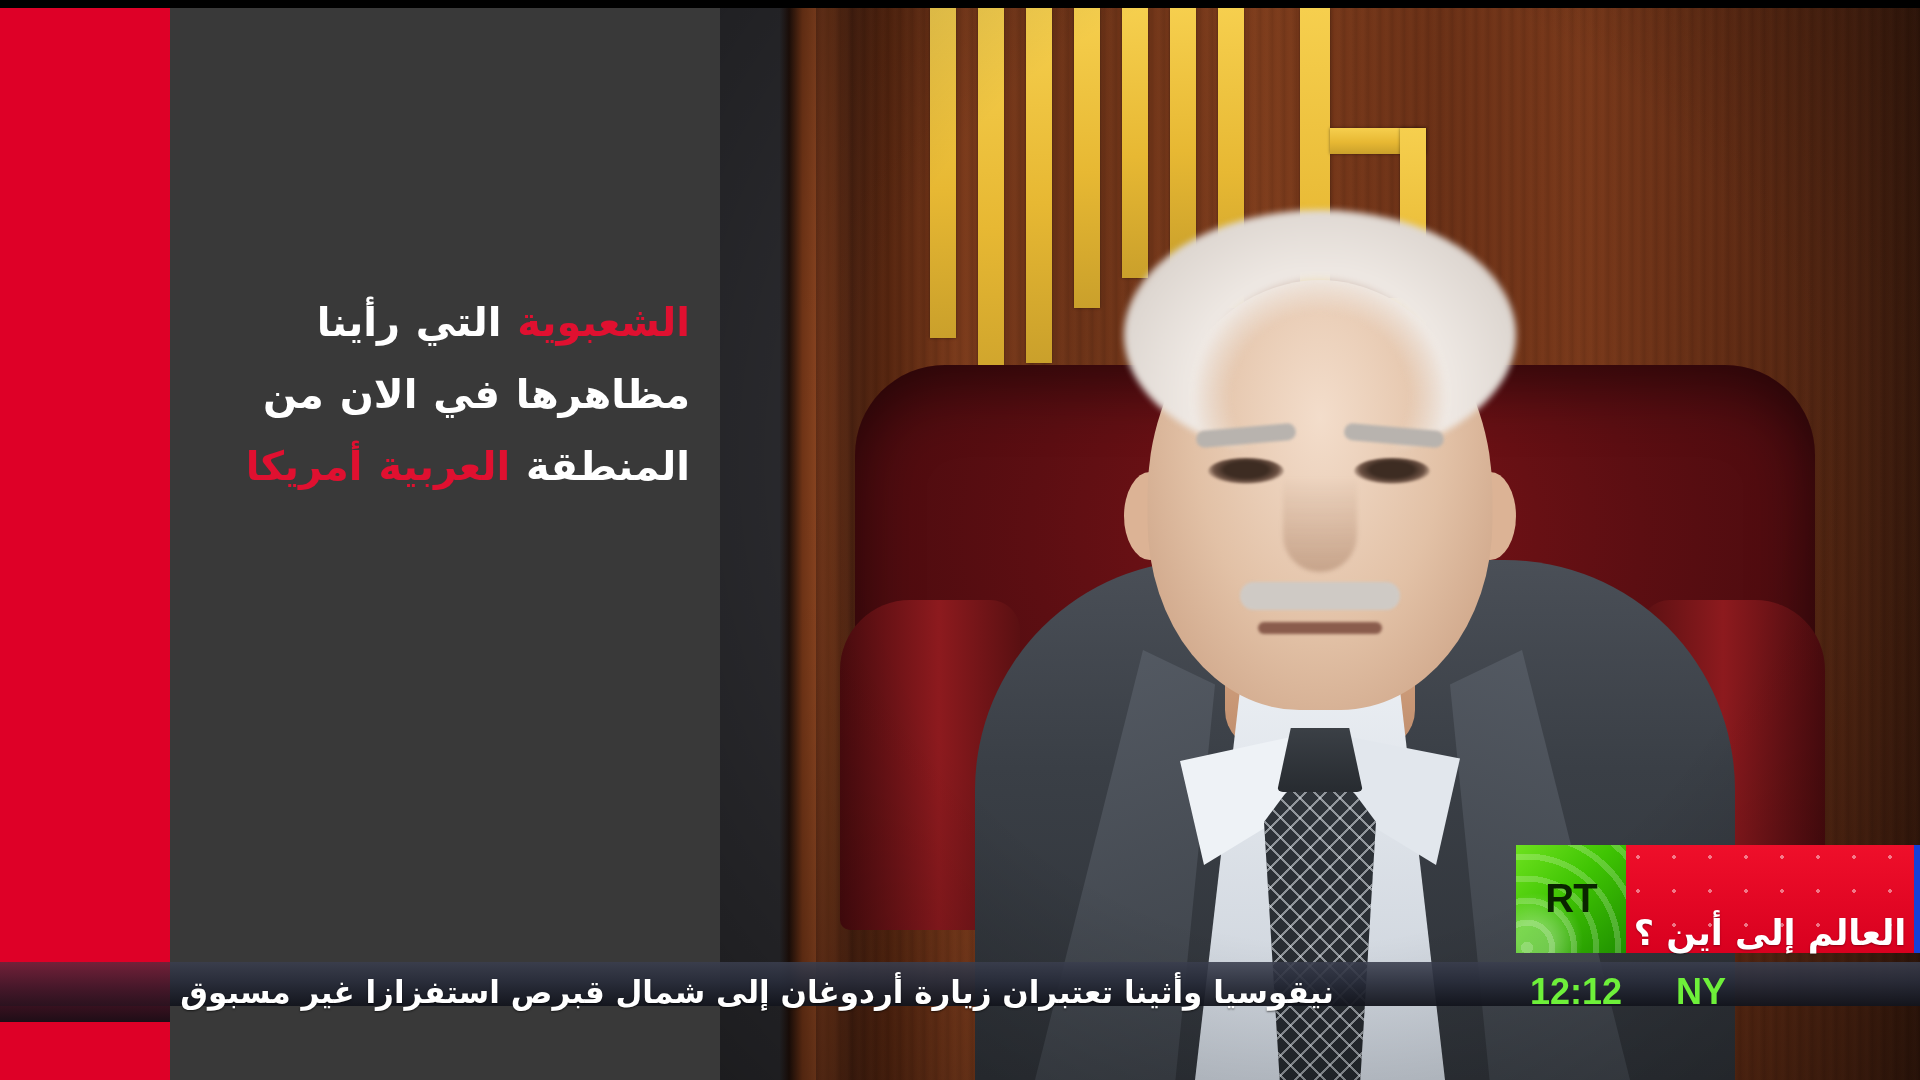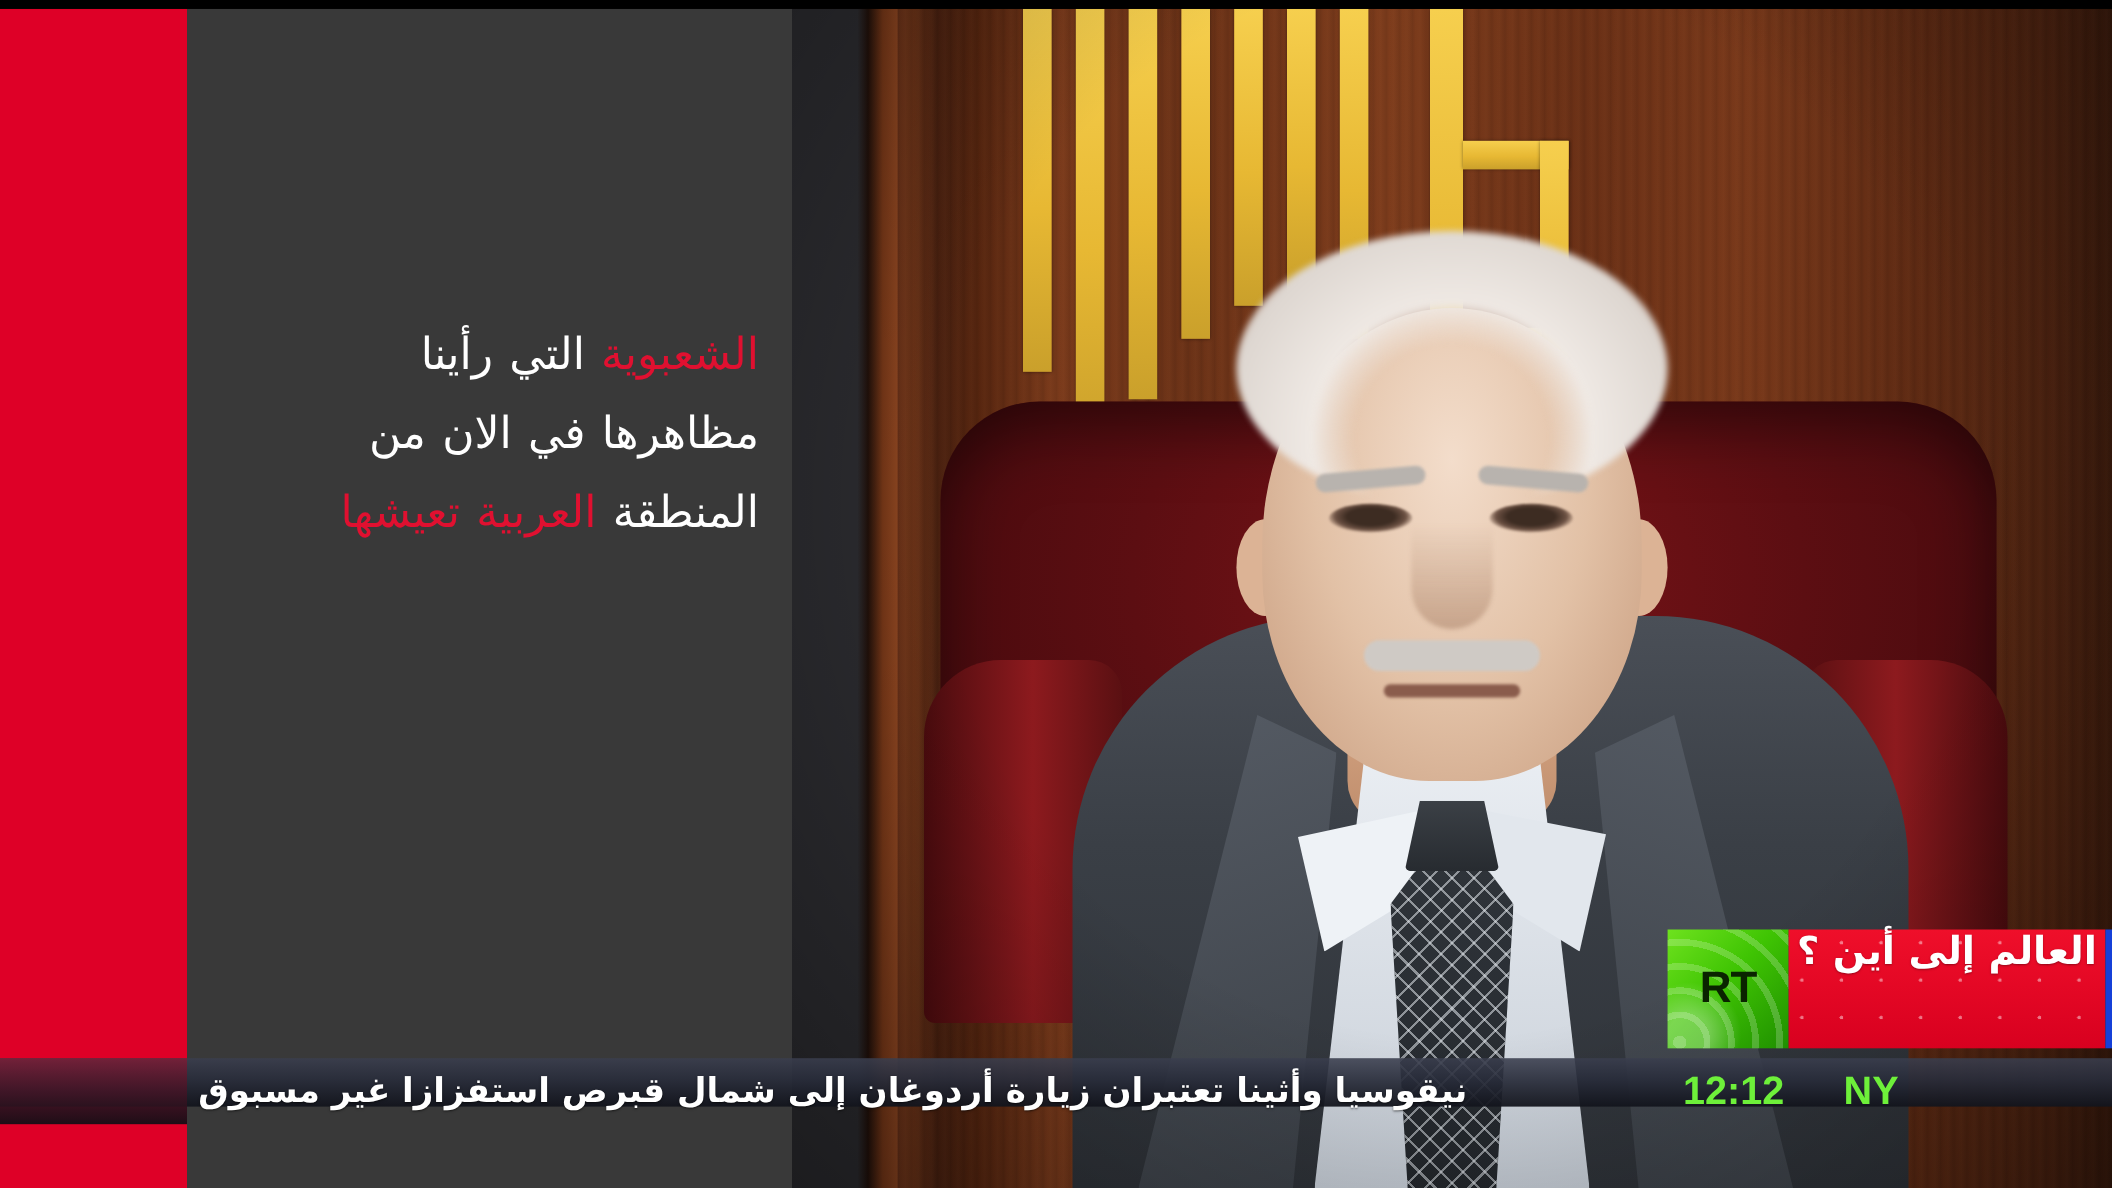--- a/index.html
+++ b/index.html
@@ -13,21 +13,21 @@
 
   
   .red-stripe { position:absolute; left:0; top:8px; width:170px; height:1072px; background:#de0027; z-index:20; }
 
   
   .quote-panel { position:absolute; left:170px; top:8px; width:550px; height:1072px; background:#393939; z-index:20; }
 
   .quote-text {
     position:absolute; right:30px; top:278px; width:492px;
     direction:rtl; text-align:right; unicode-bidi:plaintext;
-    color:#ffffff; font-size:40px; font-weight:normal; line-height:1.80;
+    color:#ffffff; font-size:40px; font-weight:bold; line-height:1.80;
     letter-spacing:0px; word-spacing:2px;
   }
   .quote-text .hl { color:#e01030; }
 
   
   .video { position:absolute; left:720px; top:8px; width:1200px; height:1072px; overflow:hidden; z-index:10; background:#3a1c12; }
 
   
   .wood {
     position:absolute; inset:0;
@@ -132,21 +132,21 @@
       linear-gradient(135deg,#6ee21e 0%,#3fc403 45%,#1f8f00 100%);
   }
   .rt-logo .rt-text { position:absolute; left:50%; top:50%; transform:translate(-50%,-52%);
     color:#0a2400; font-size:40px; font-weight:bold; letter-spacing:-1px; font-family:"Liberation Sans",sans-serif; }
 
   
   .show-banner { position:absolute; left:1626px; top:845px; width:288px; height:108px; z-index:30;
     background:
       radial-gradient(circle at 12px 12px, rgba(255,255,255,.45) 0 1.6px, rgba(255,255,255,0) 1.8px) 0 0/36px 34px,
       linear-gradient(180deg,#ef0f2a,#d8001f);
-    display:flex; align-items:flex-start; justify-content:center; }
+    display:flex; align-items:flex-end; justify-content:center; }
   .show-banner .t { color:#fff; font-size:35px; font-weight:bold; direction:rtl; unicode-bidi:plaintext;
     text-shadow:0 1px 2px rgba(0,0,0,.35); }
   .blue-edge { position:absolute; left:1914px; top:845px; width:6px; height:108px; background:#1540d8; z-index:31; }
 
   
   .ticker { position:absolute; left:0; top:962px; width:1920px; height:44px; z-index:30;
     background:linear-gradient(180deg, rgba(58,62,78,.88) 0%, rgba(40,44,58,.92) 45%, rgba(18,20,28,.95) 100%); }
   .ticker-red { position:absolute; left:0; top:0; width:170px; height:60px;
     background:linear-gradient(180deg, rgba(120,30,55,.88) 0%, rgba(70,22,40,.92) 45%, rgba(20,14,22,.95) 100%); }
   .ticker-text { position:absolute; right:586px; top:0; height:60px; line-height:60px;
@@ -212,21 +212,21 @@
 
     <div class="vignette"></div>
   </div>
 
   <div class="red-stripe"></div>
 
   <div class="quote-panel">
     <div class="quote-text">
       <div><span class="hl">الشعبوية</span><span> التي رأينا</span></div>
       <div>مظاهرها في الان من</div>
-      <div><span>المنطقة</span><span class="hl"> العربية تعيشها</span></div>
+      <div><span>المنطقة</span><span class="hl"> العربية أمريكا</span></div>
     </div>
   </div>
 
   <div class="rt-logo">
     <div class="rt-text">RT</div>
   </div>
 
   <div class="show-banner">
     <span class="t">العالم إلى أين ؟</span>
   </div>

